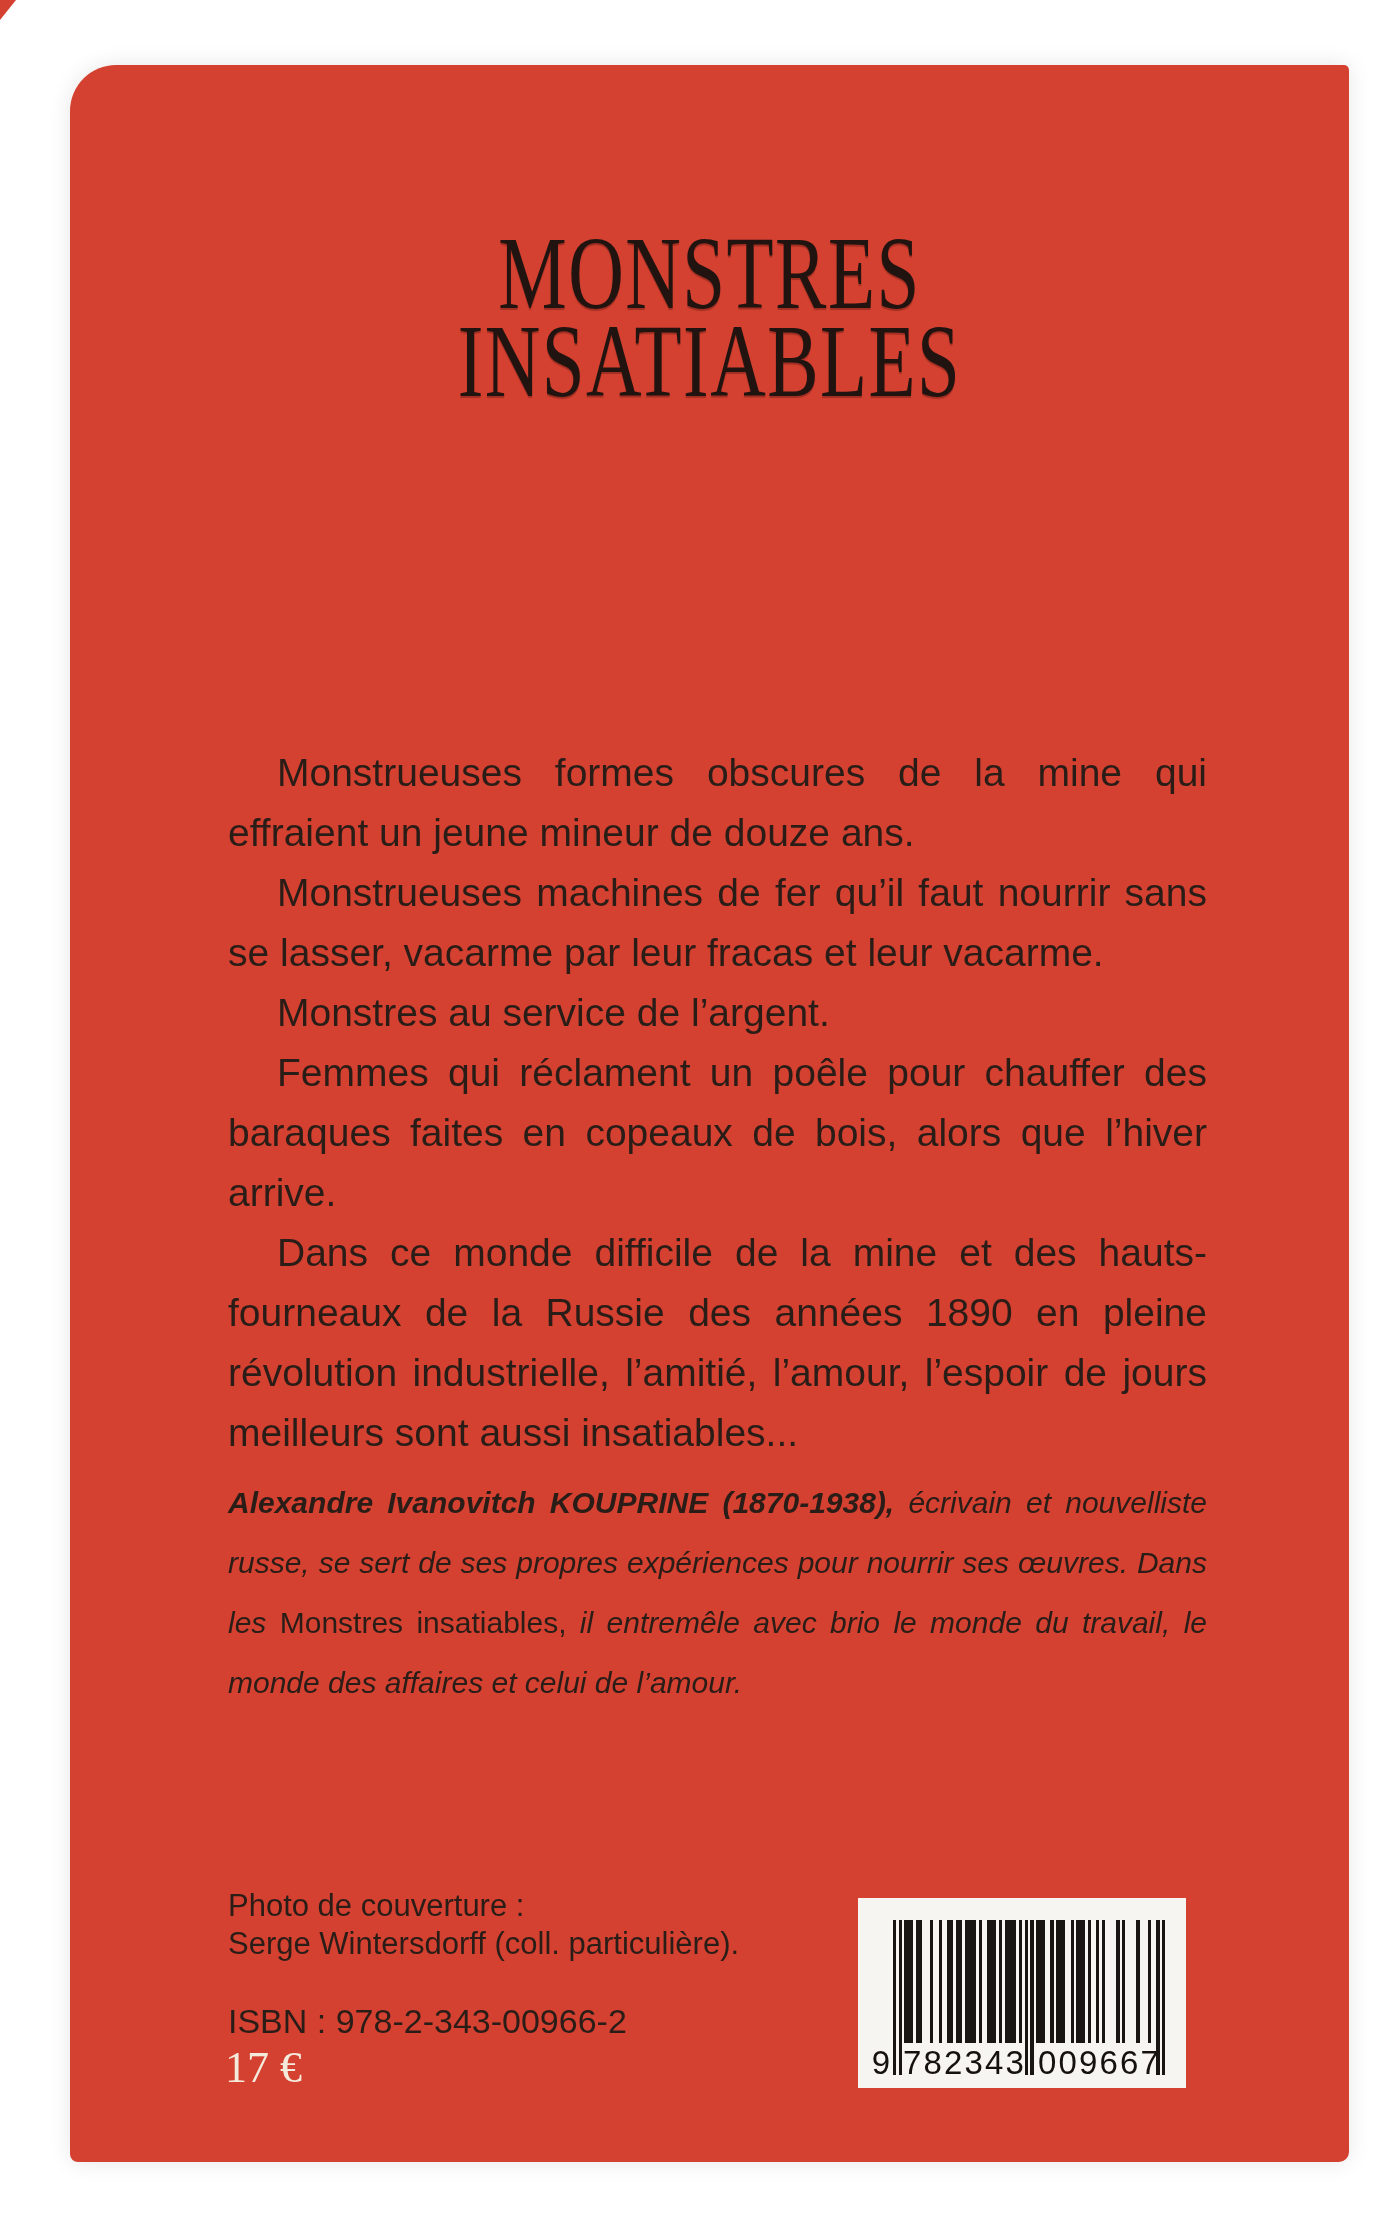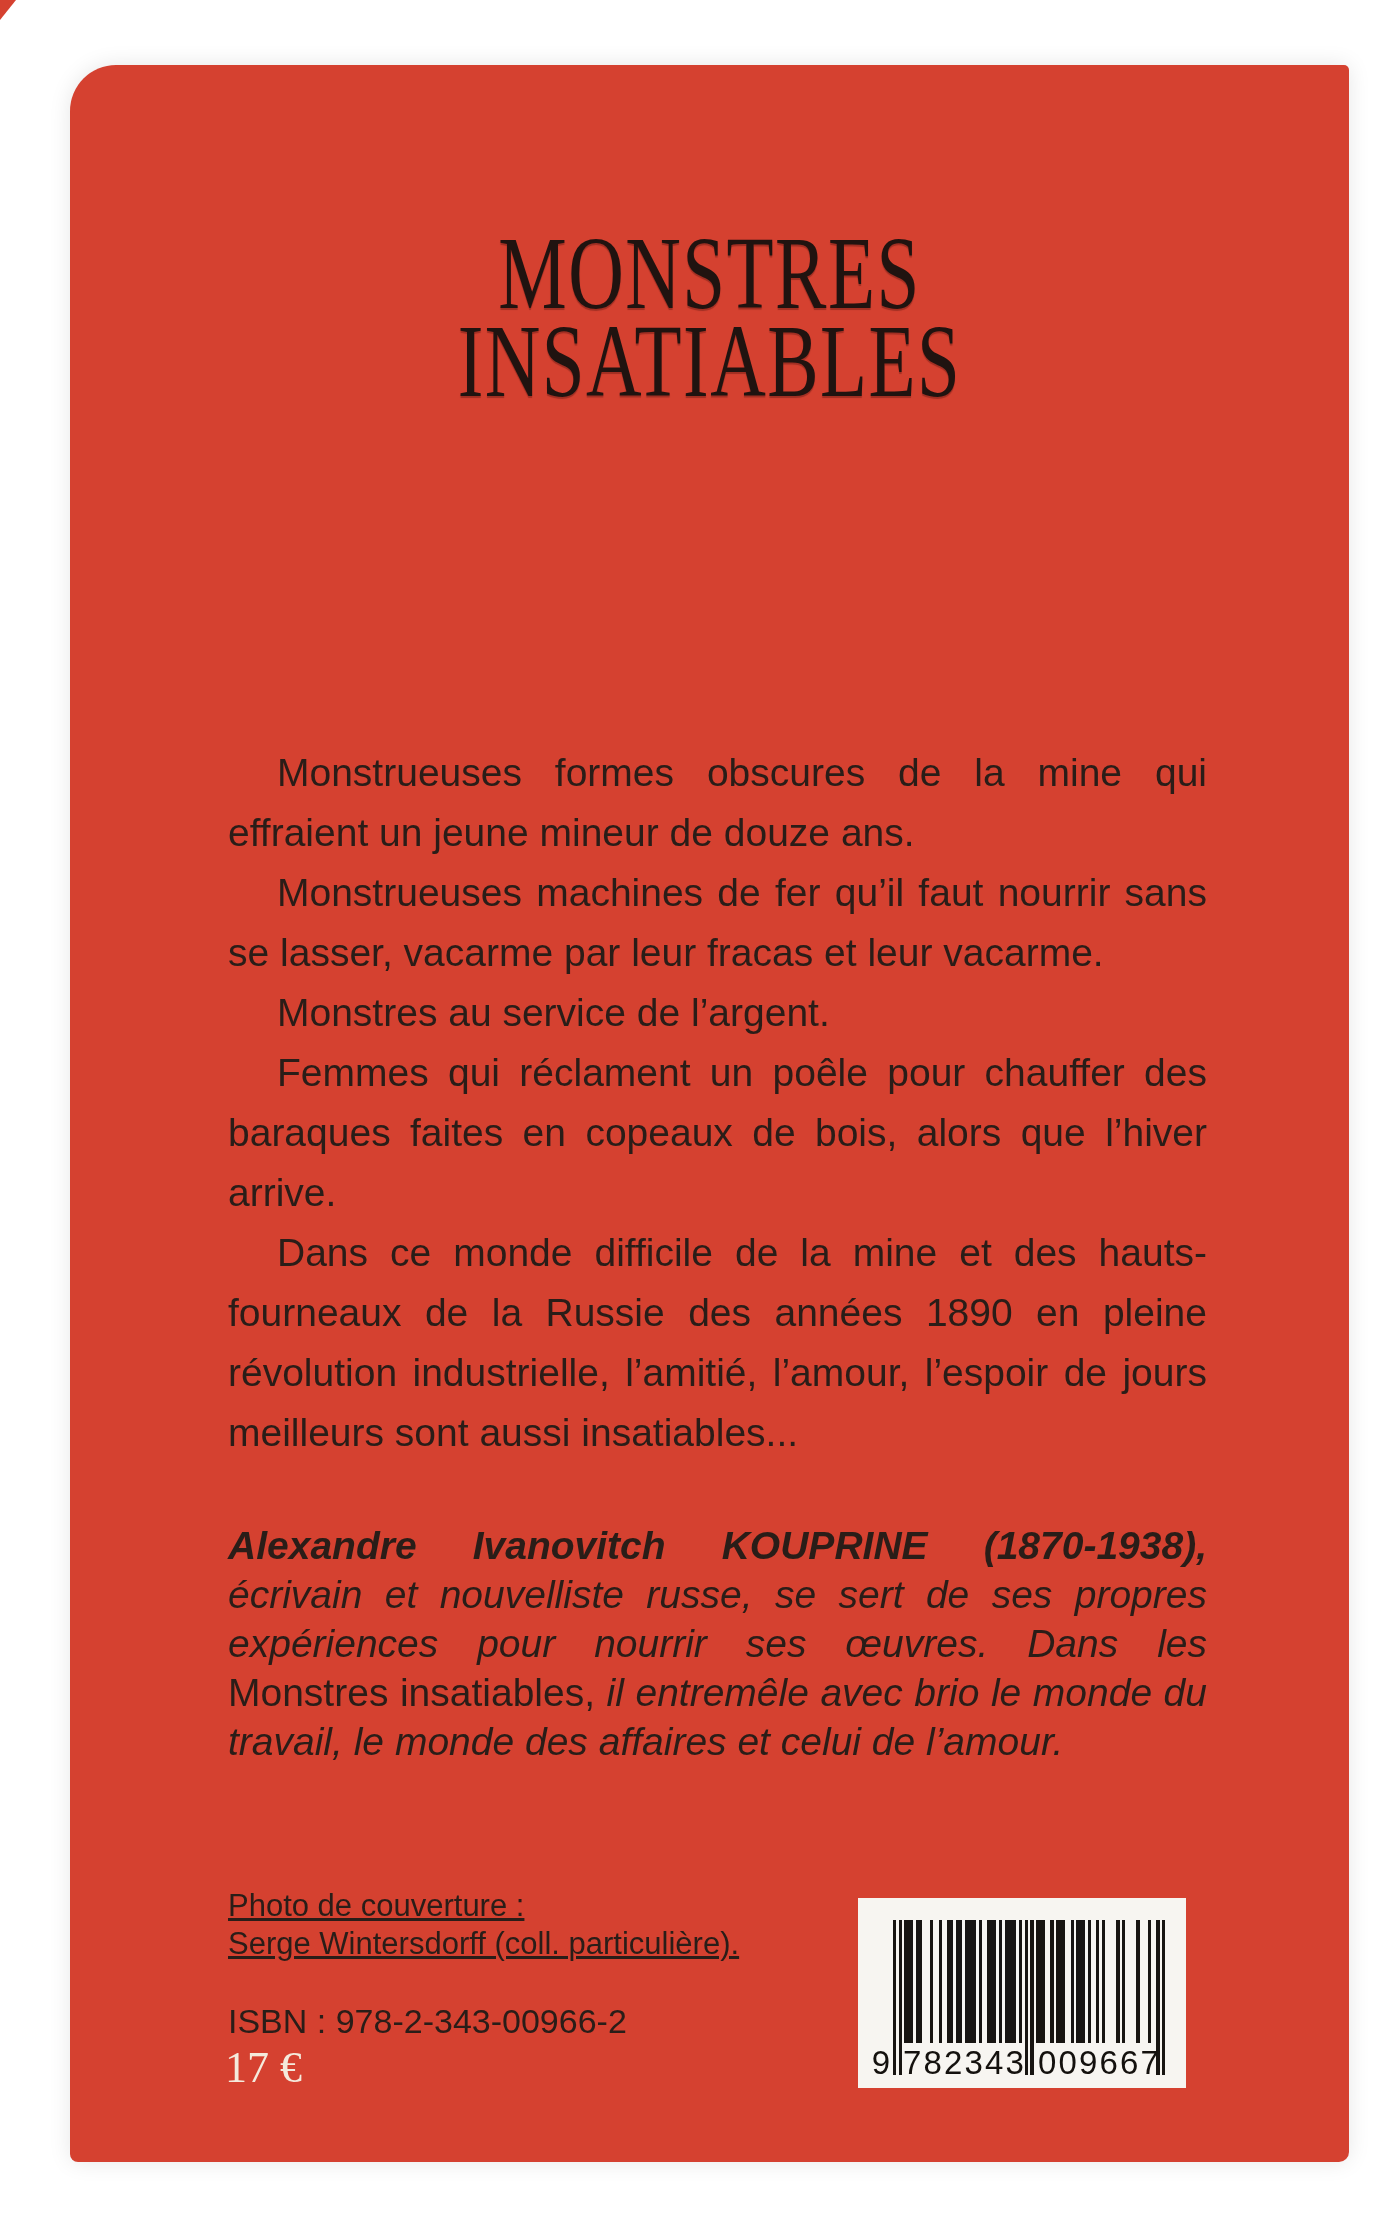--- a/index.html
+++ b/index.html
@@ -45,33 +45,31 @@
   .title span{display:block;}
   .synopsis{
     position:absolute;left:158px;top:678px;width:979px;
     font-size:39px;line-height:60px;
     color:var(--ink);
     text-align:justify;
   }
   .synopsis p{text-indent:49px;}
   .author-note{
     position:absolute;left:158px;top:1408px;width:979px;
-    font-size:39px;line-height:49px;
+    font-size:30px;line-height:60px;
     color:var(--ink);
     text-align:justify;
     font-style:italic;
-    margin-top:48px;
   }
   .author-note .bold{font-weight:bold;}
   .author-note .roman{font-style:normal;}
   .credits{
     position:absolute;left:158px;top:1822px;width:700px;
     font-size:31px;line-height:38px;
     color:var(--ink);
-    text-decoration:underline;
   }
   .isbn{
     position:absolute;left:158px;top:1936px;width:700px;
     font-size:34px;line-height:40px;
     color:var(--ink);
   }
   .price{
     position:absolute;left:155px;top:1978px;
     font-family:"Liberation Serif", serif;
     font-size:44px;line-height:50px;

